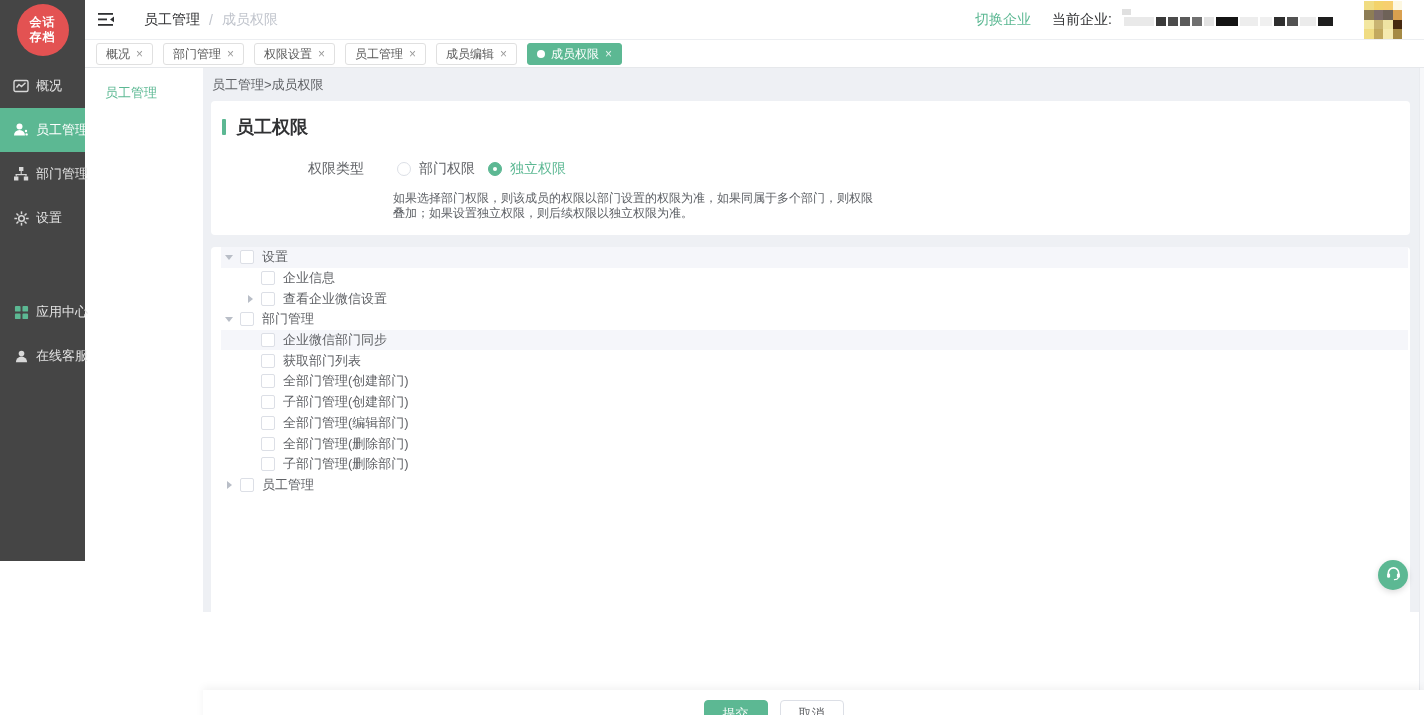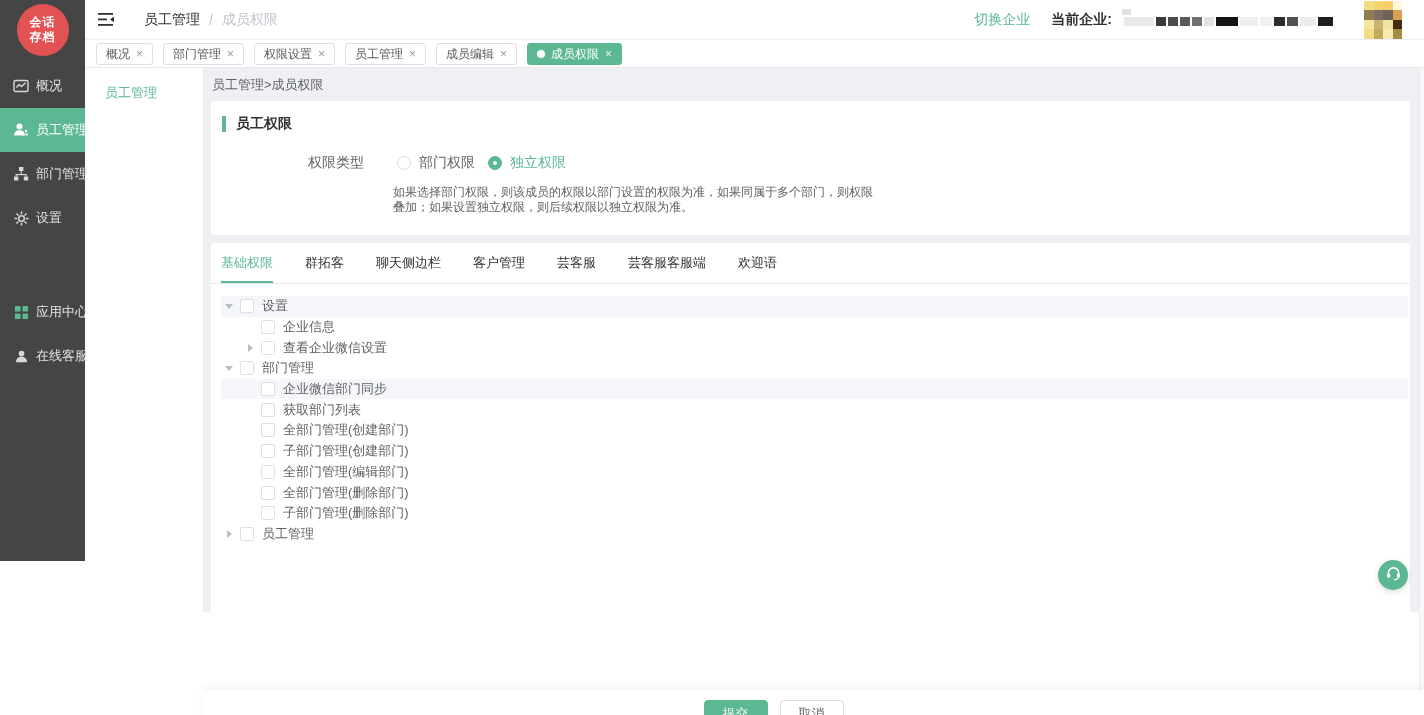--- a/index.html
+++ b/index.html
@@ -20,21 +20,21 @@
 
   
   .topbar { position:absolute; left:85px; top:0; width:1339px; height:40px; background:#fff;
     border-bottom:1px solid #eceef1; display:flex; align-items:center; z-index:4; }
   .fold-btn { margin-left:13px; width:18px; height:16px; cursor:pointer; display:flex; align-items:center; }
   .crumb { margin-left:28px; font-size:14px; color:#303133; display:flex; gap:9px; align-items:center; }
   .crumb .sep { color:#c0c4cc; }
   .crumb .cur { color:#c0c4cc; }
   .top-right { margin-left:auto; display:flex; align-items:center; }
   .switch-ent { color:#5cb893; font-size:14px; cursor:pointer; }
-  .cur-ent-label { margin-left:21px; font-size:14px; color:#303133; font-weight:bold; }
+  .cur-ent-label { margin-left:21px; font-size:14px; color:#303133; font-weight:normal; }
   .redact-wrap { position:relative; margin-left:10px; width:210px; height:22px; }
   .redact-dot { position:absolute; left:0; top:0; width:9px; height:6px; background:#e0e0e0; }
   .redact-row { position:absolute; left:2px; top:8px; display:flex; gap:2px; align-items:center; }
   .redact-row span { height:9px; display:inline-block; }
   .avatar { margin-left:32px; margin-right:22px; width:38px; height:38px;
     display:grid; grid-template-columns:repeat(4,1fr); grid-template-rows:repeat(4,1fr); overflow:hidden; }
 
   
   .tabbar { position:absolute; left:85px; top:41px; width:1339px; height:27px; background:#fff;
     border-bottom:1px solid #e6e8eb; display:flex; align-items:center; gap:10px; padding-left:11px; z-index:4; }
@@ -53,21 +53,21 @@
   
   .main { position:absolute; left:203px; top:68px; width:1221px; height:544px; background:#eef0f4; z-index:1; }
   .right-strip { position:absolute; top:68px; right:0; width:5px; height:647px;
     background:#f7f8fa; border-left:1px solid #e9ebef; z-index:2; }
   .main-crumb { padding:8px 0 7px 9px; font-size:13px; color:#606266; }
 
   .card { background:#fff; border-radius:4px; margin:0 14px 8px 8px; }
   .card1 { height:134px; }
   .sec-head { display:flex; align-items:center; gap:10px; padding:14px 16px 0 11px; }
   .sec-bar { width:4px; height:16px; background:#5cb893; border-radius:1px; }
-  .sec-title { font-size:14px; font-weight:bold; color:#303133; }
+  .sec-title { font-size:18px; font-weight:bold; color:#303133; }
   .form-row { display:flex; align-items:center; margin:21px 0 0 97px; }
   .form-label { width:56px; font-size:14px; color:#606266; }
   .radios { display:flex; align-items:center; margin-left:33px; }
   .radio-opt { display:flex; align-items:center; gap:8px; cursor:pointer; }
   .radio-opt + .radio-opt { margin-left:13px; }
   .radio-c { width:14px; height:14px; border-radius:50%; border:1px solid #dcdfe6; background:#fff; position:relative; }
   .radio-opt.sel .radio-c { background:#5cb893; border-color:#5cb893; }
   .radio-opt.sel .radio-c::after { content:""; position:absolute; left:4px; top:4px; width:4px; height:4px;
     border-radius:50%; background:#fff; }
   .radio-lab { font-size:14px; color:#606266; }
@@ -324,36 +324,20 @@
           </span>
         </div>
     </div>
     <div class="hint">
       <div>如果选择部门权限，则该成员的权限以部门设置的权限为准，如果同属于多个部门，则权限</div>
       <div>叠加；如果设置独立权限，则后续权限以独立权限为准。</div>
     </div>
   </section>
 
   <section class="card card2">
-    <div class="ptabs">
-
-        <span class="ptab active">基础权限</span>
-
-        <span class="ptab">群拓客</span>
-
-        <span class="ptab">聊天侧边栏</span>
-
-        <span class="ptab">客户管理</span>
-
-        <span class="ptab">芸客服</span>
-
-        <span class="ptab">芸客服客服端</span>
-
-        <span class="ptab">欢迎语</span>
-      </div>
     <div class="tree">
 
         <div class="tree-row hl">
           <span class="tcaret">
             <i class="caret-down"></i>
           </span>
           <span class="tcheck"></span>
           <span class="tlabel">设置</span>
         </div>
 

